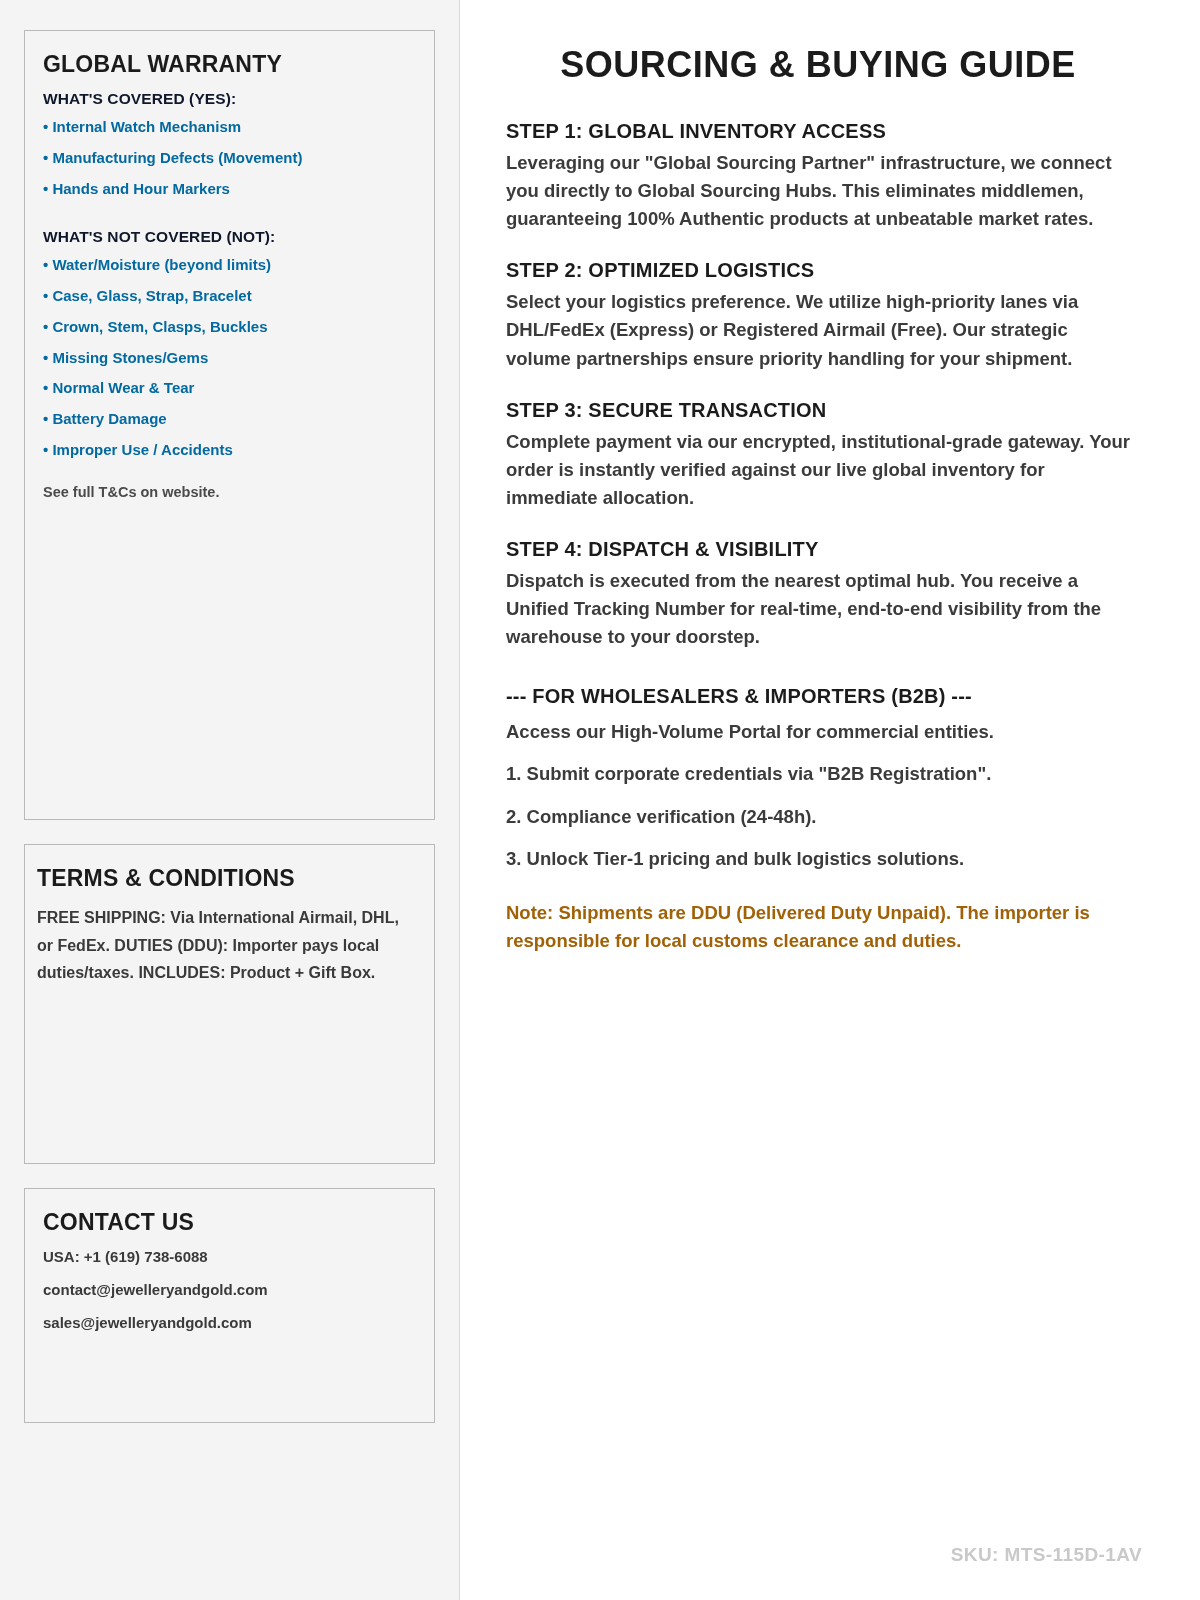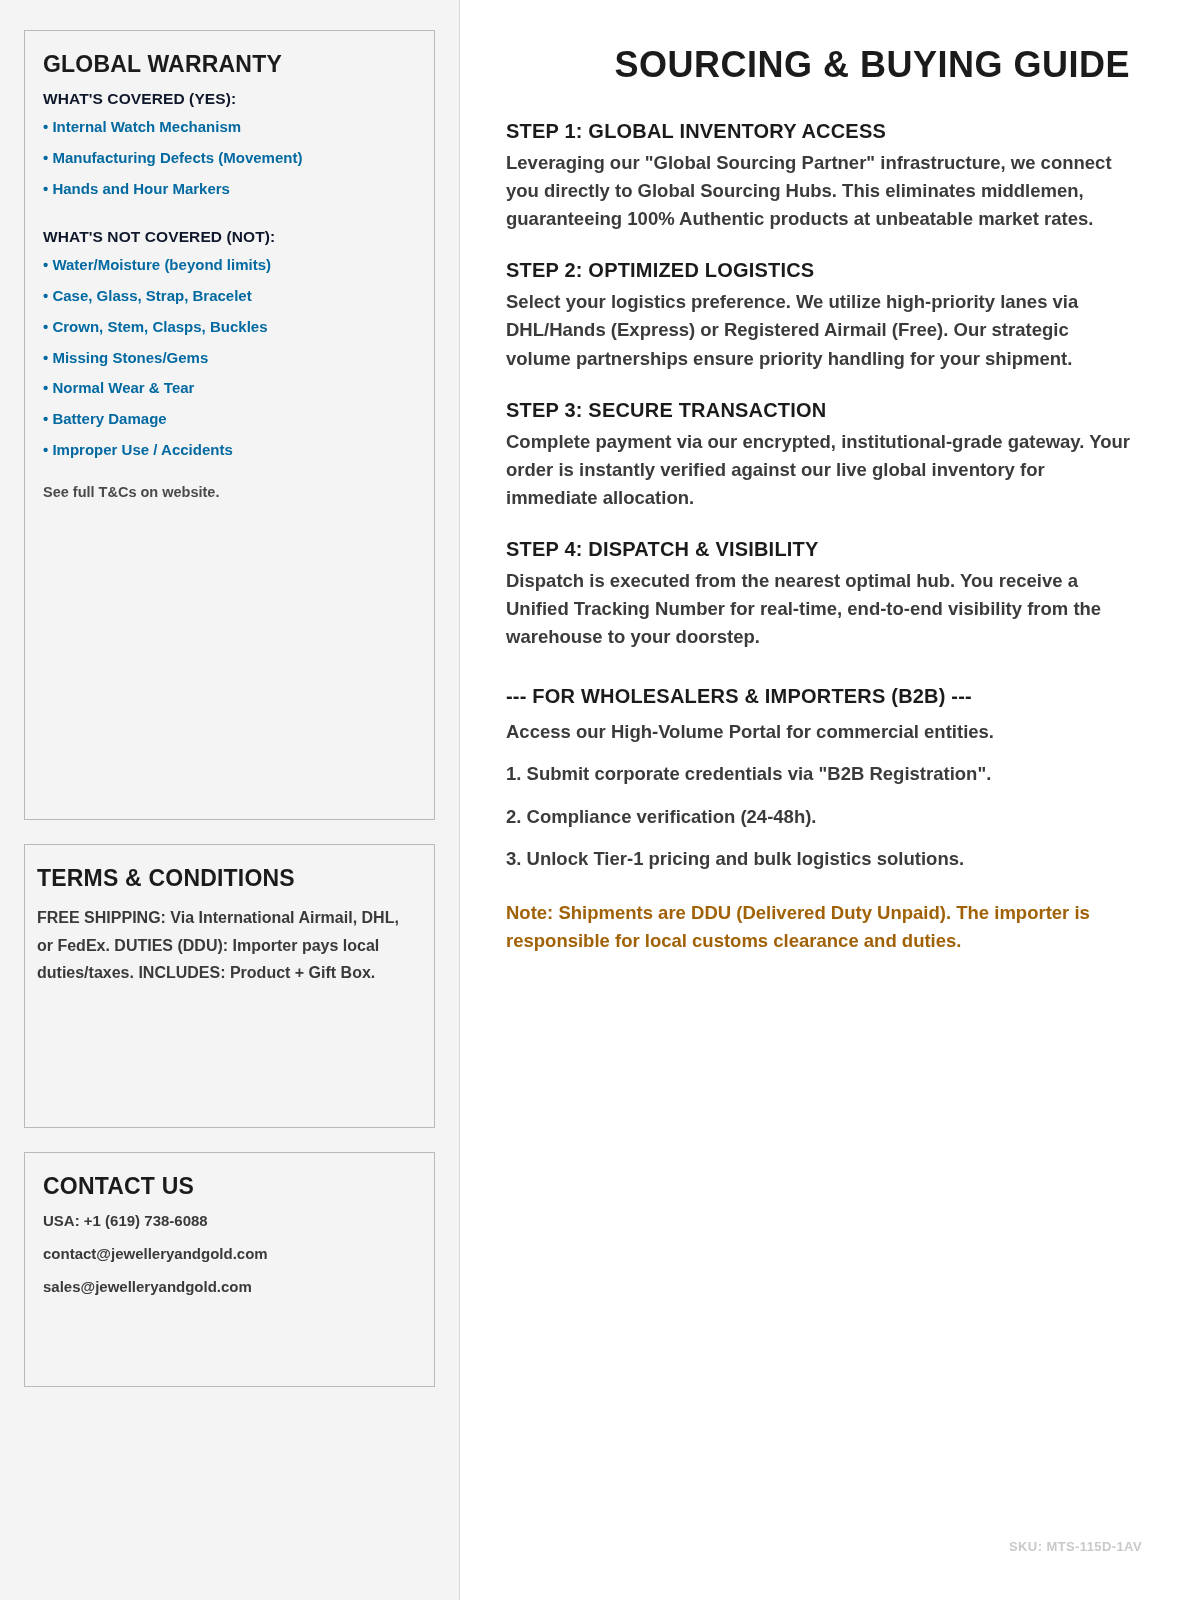--- a/index.html
+++ b/index.html
@@ -31,21 +31,21 @@
     flex-direction: column;
     gap: 24px;
   }
   .panel {
     border: 1px solid #b9b9b9;
     background: #f4f4f4;
     box-sizing: border-box;
     padding: 20px 18px 22px 18px;
   }
   .panel-warranty { height: 790px; }
-  .panel-terms { height: 284px; padding-left: 12px; }
+  .panel-terms { height: 320px; padding-left: 12px; }
   .panel-contact { height: 235px; }
 
   .panel-title {
     font-size: 23px;
     font-weight: bold;
     letter-spacing: 0.2px;
     color: #1b1b1b;
     margin: 0 0 12px 0;
   }
   .sub-head {
@@ -90,21 +90,21 @@
   .right-col {
     flex: 1;
     position: relative;
     box-sizing: border-box;
     padding: 44px 70px 0 46px;
   }
   .guide-title {
     font-size: 36px;
     font-weight: bold;
     letter-spacing: 0.5px;
-    text-align: right;
+    text-align: center;
     margin: 0 0 34px 0;
     color: #1b1b1b;
   }
   .step {
     margin-bottom: 26px;
   }
   .step-head {
     font-size: 20px;
     font-weight: bold;
     color: #1b1b1b;
@@ -135,22 +135,22 @@
   .b2b-note {
     font-size: 18.5px;
     font-weight: bold;
     color: #a16207;
     line-height: 1.52;
     margin: 26px 0 0 0;
   }
   .sku {
     position: absolute;
     right: 58px;
-    bottom: 46px;
-    font-size: 13px;
+    bottom: 34px;
+    font-size: 19px;
     font-weight: bold;
     color: #c9c9c9;
     letter-spacing: 0.4px;
   }
 </style>
 </head>
 <body>
 
 <div class="page">
 
@@ -193,21 +193,21 @@
   <div class="right-col">
     <h1 class="guide-title">SOURCING &amp; BUYING GUIDE</h1>
 
     <div class="step">
       <p class="step-head">STEP 1: GLOBAL INVENTORY ACCESS</p>
       <p class="step-body">Leveraging our "Global Sourcing Partner" infrastructure, we connect you directly to Global Sourcing Hubs. This eliminates middlemen, guaranteeing 100% Authentic products at unbeatable market rates.</p>
     </div>
 
     <div class="step">
       <p class="step-head">STEP 2: OPTIMIZED LOGISTICS</p>
-      <p class="step-body">Select your logistics preference. We utilize high-priority lanes via DHL/Hands (Express) or Registered Airmail (Free). Our strategic volume partnerships ensure priority handling for your shipment.</p>
+      <p class="step-body">Select your logistics preference. We utilize high-priority lanes via DHL/FedEx (Express) or Registered Airmail (Free). Our strategic volume partnerships ensure priority handling for your shipment.</p>
     </div>
 
     <div class="step">
       <p class="step-head">STEP 3: SECURE TRANSACTION</p>
       <p class="step-body">Complete payment via our encrypted, institutional-grade gateway. Your order is instantly verified against our live global inventory for immediate allocation.</p>
     </div>
 
     <div class="step">
       <p class="step-head">STEP 4: DISPATCH &amp; VISIBILITY</p>
       <p class="step-body">Dispatch is executed from the nearest optimal hub. You receive a Unified Tracking Number for real-time, end-to-end visibility from the warehouse to your doorstep.</p>

